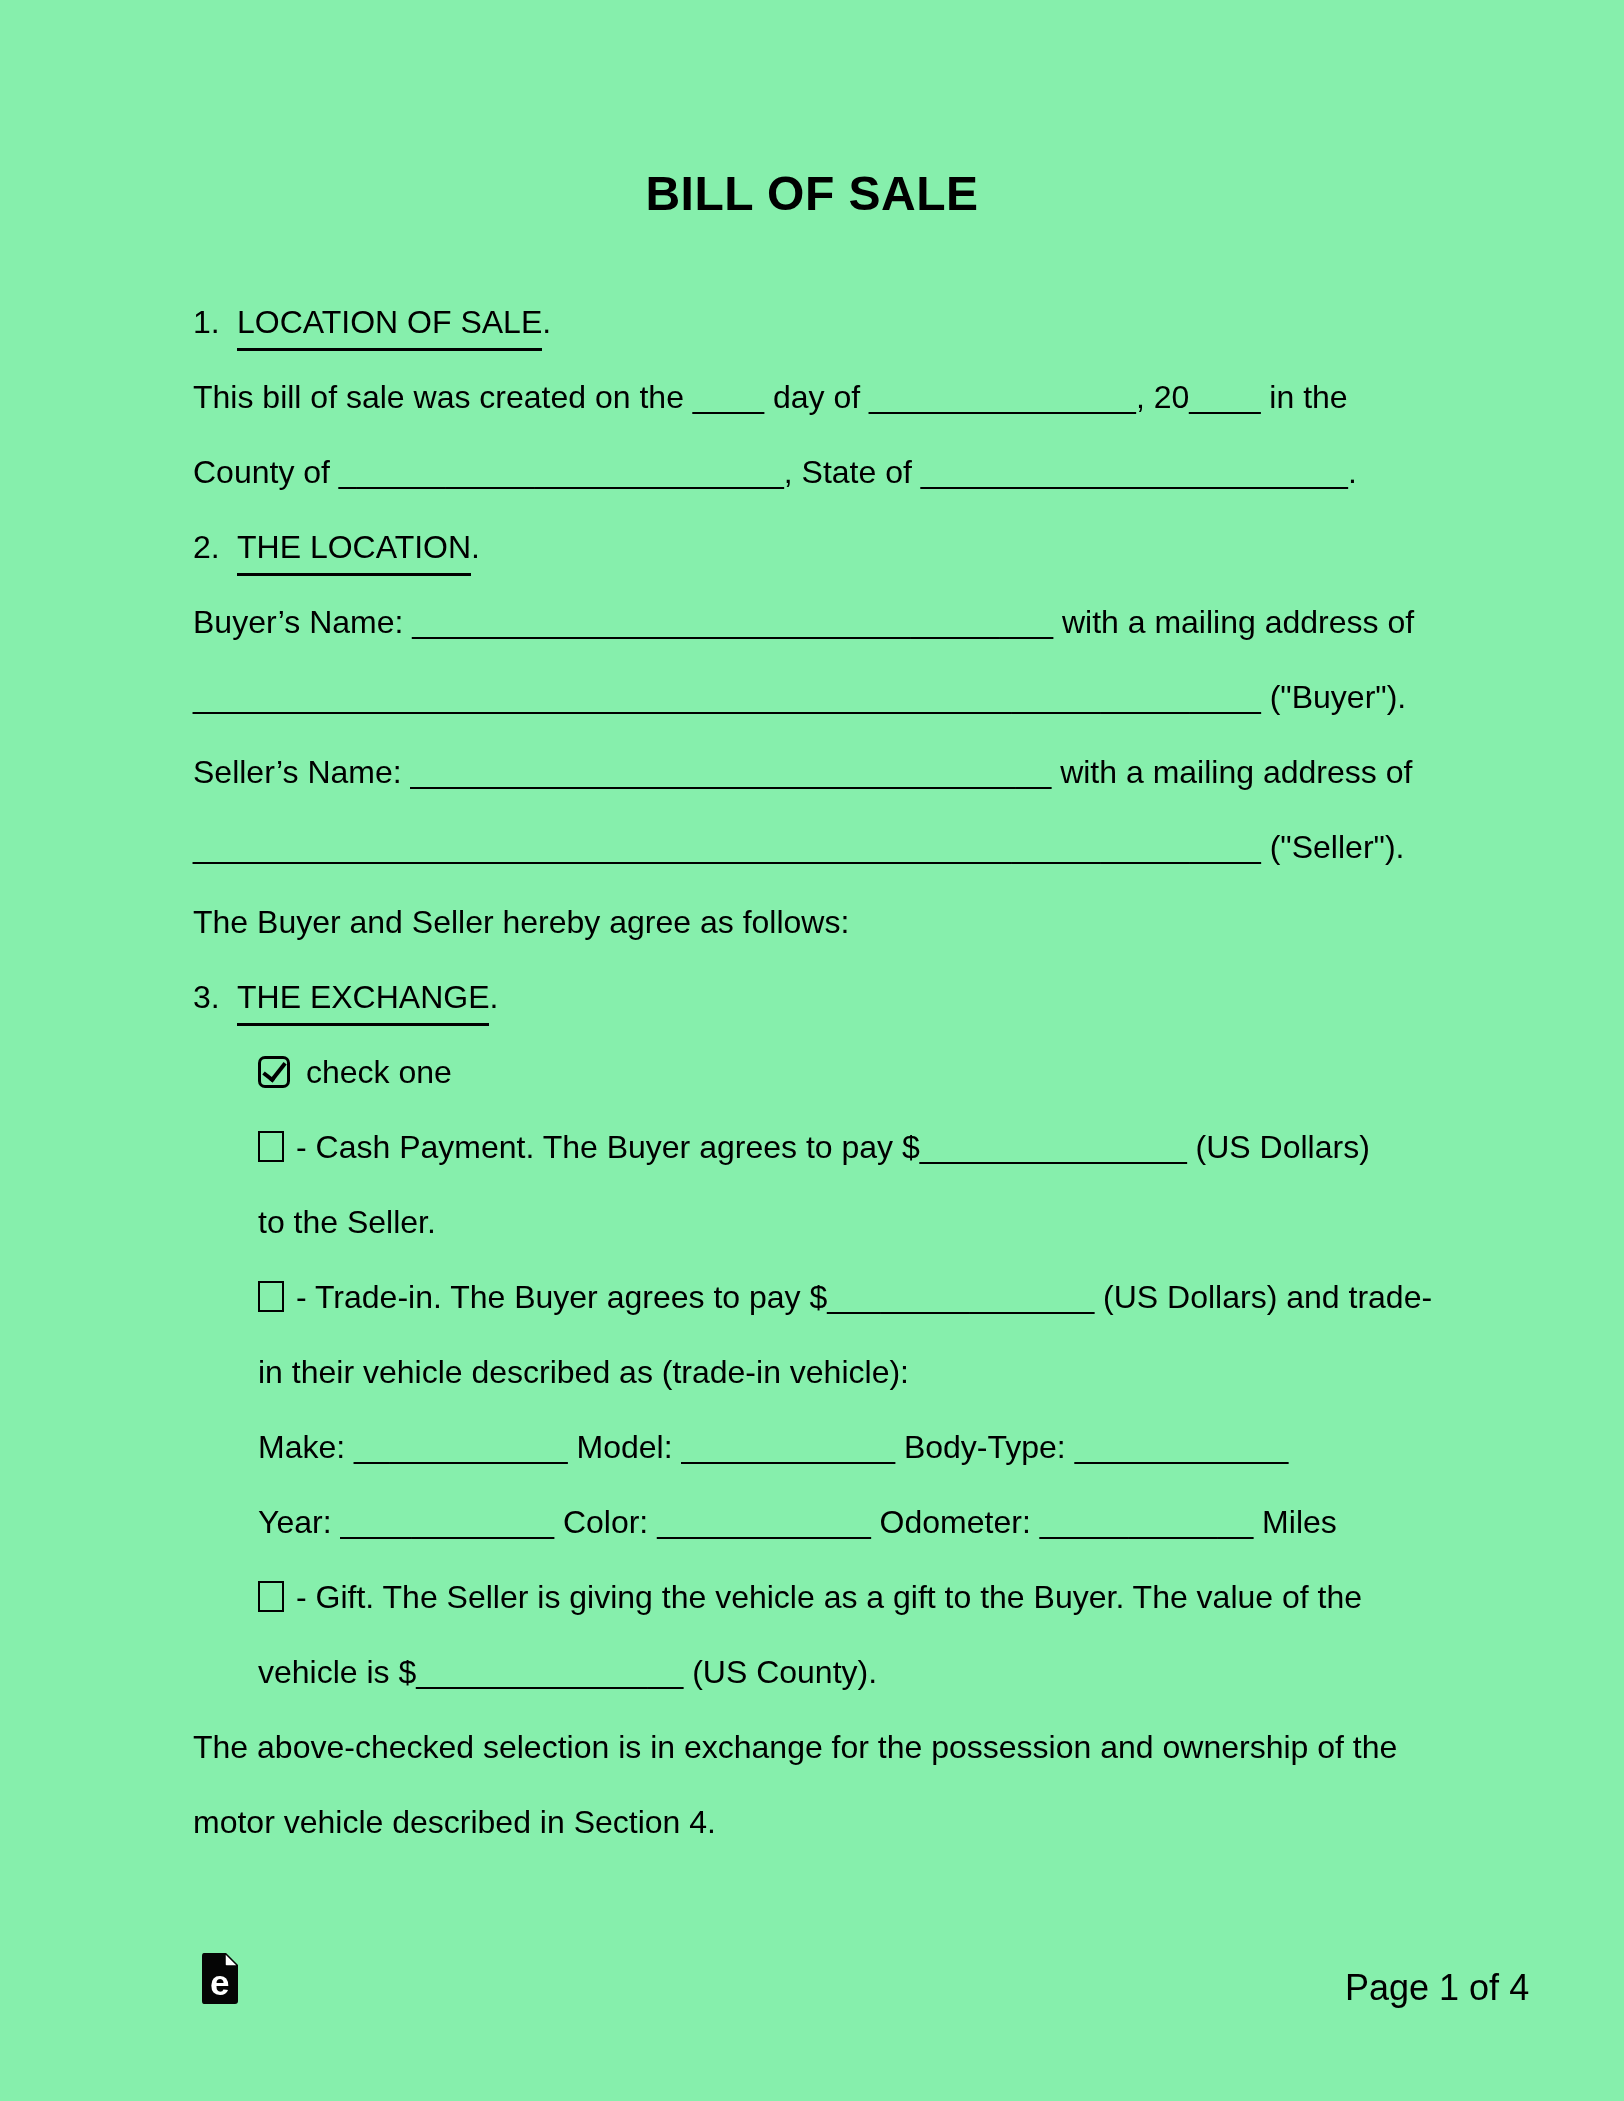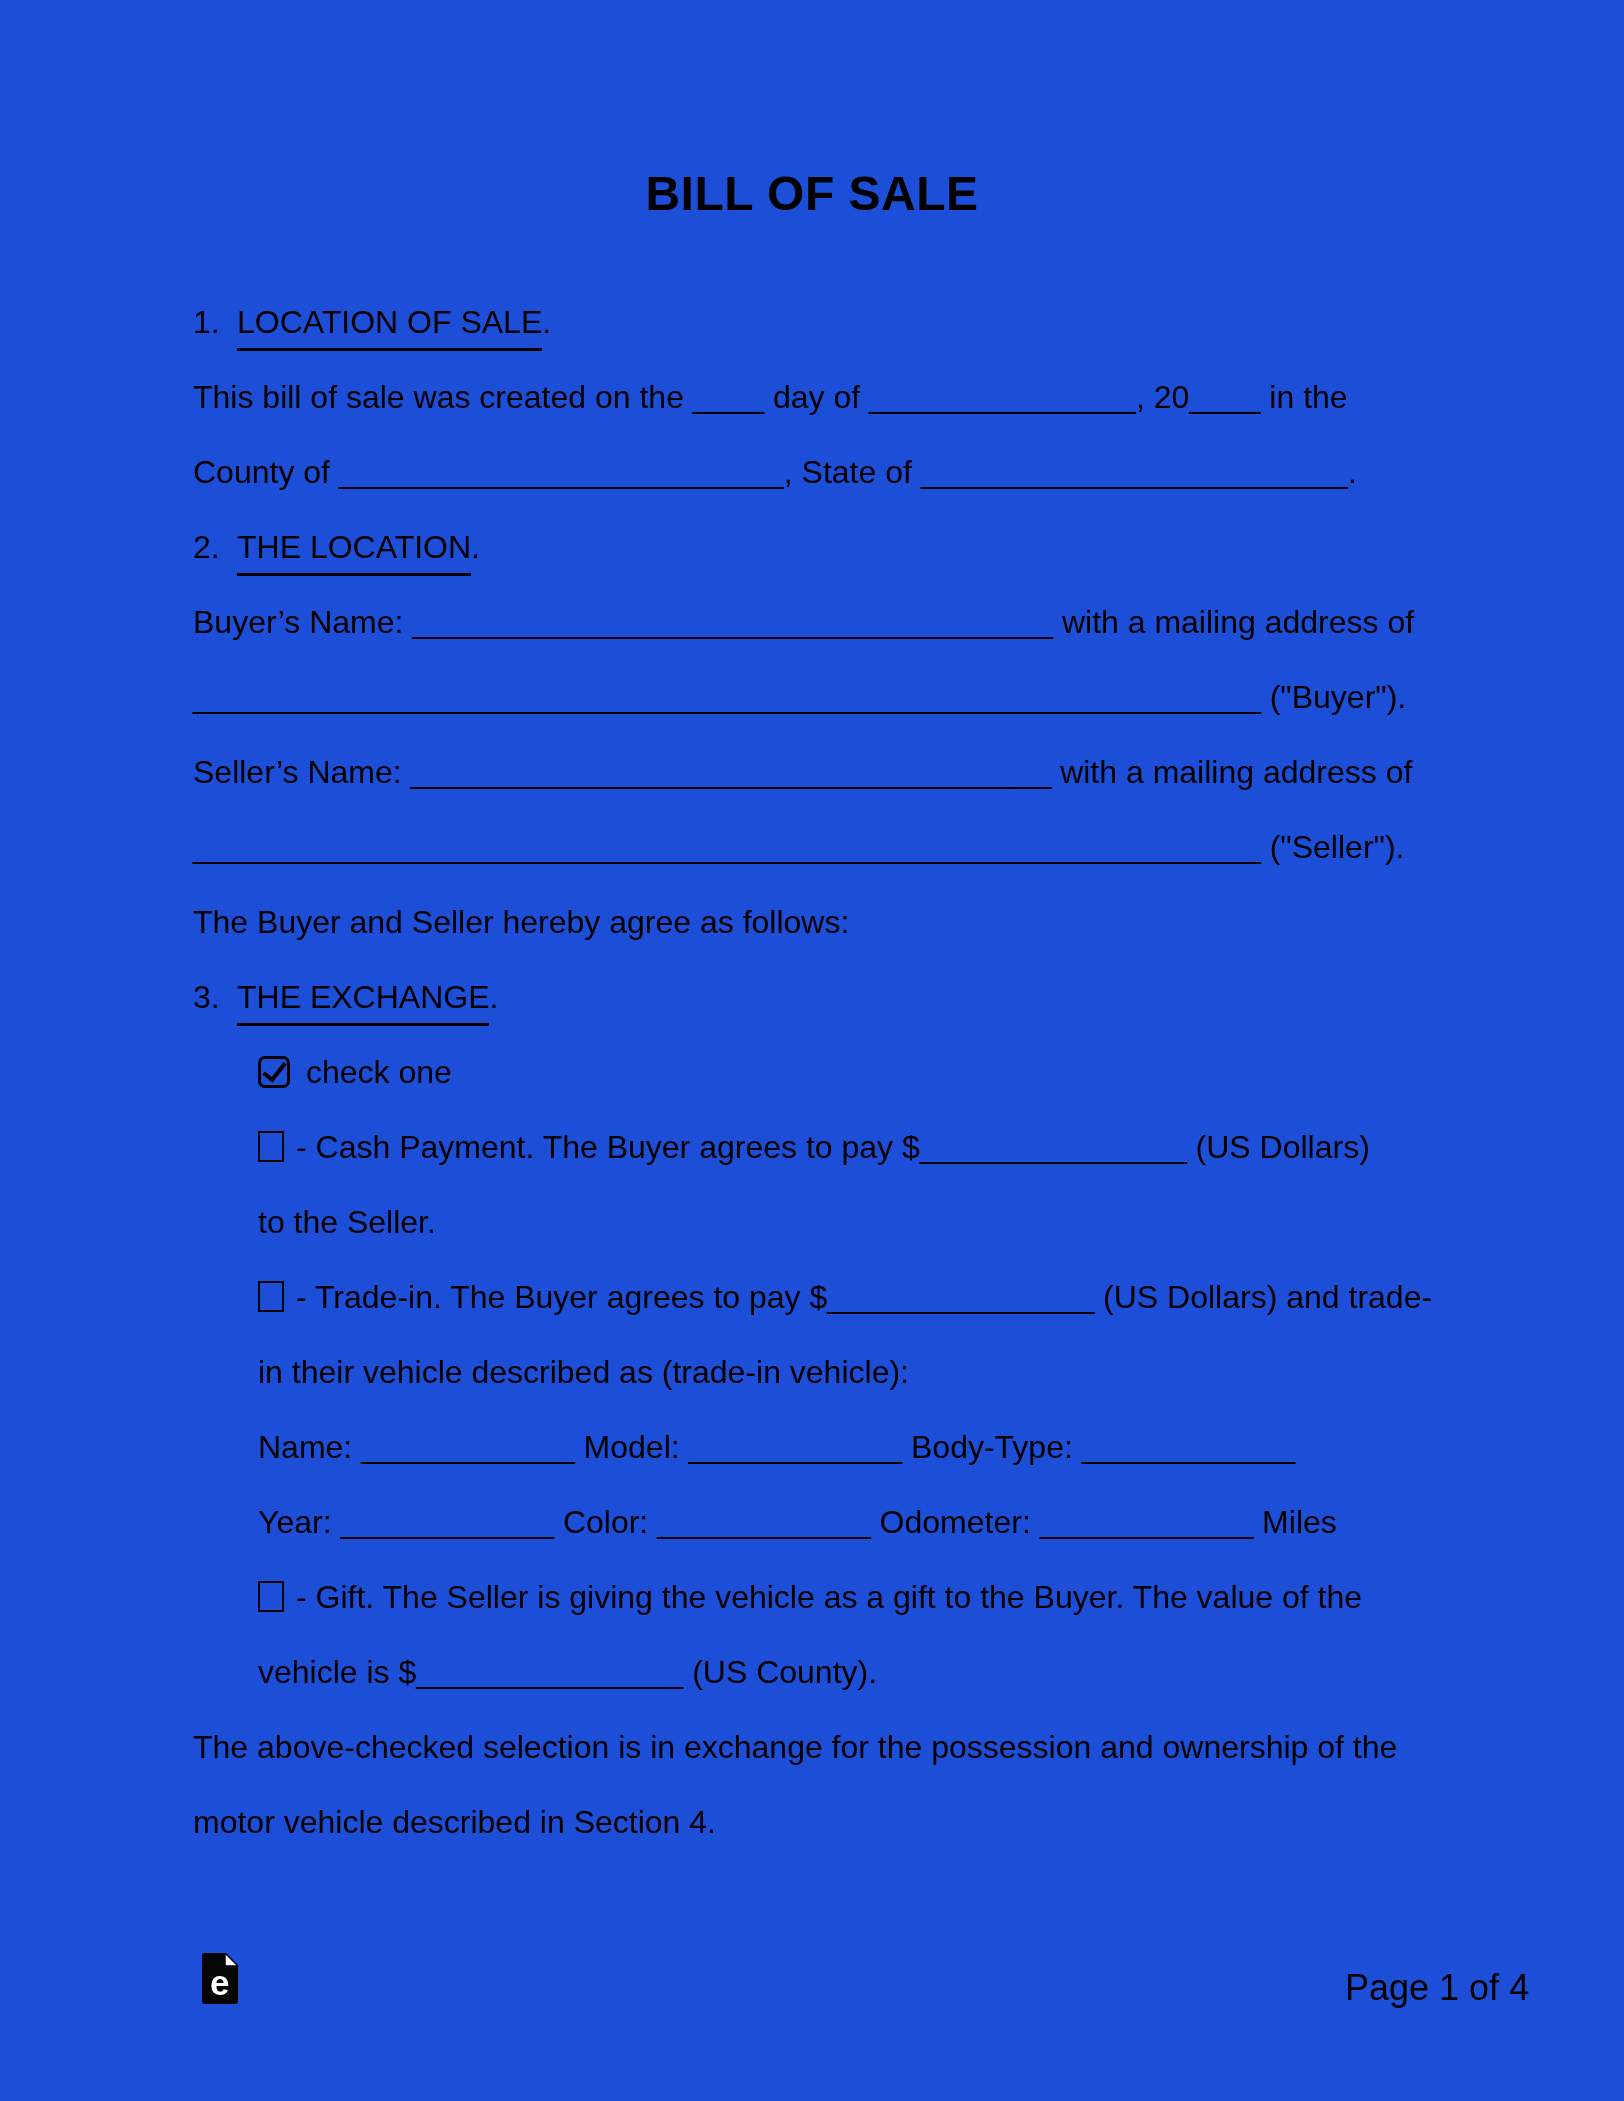--- a/index.html
+++ b/index.html
@@ -4,21 +4,21 @@
 <style>
   html, body {
     margin: 0;
     padding: 0;
     background: #ffffff;
   }
   .page {
     position: relative;
     width: 1624px;
     height: 2101px;
-    background: #1d4ed8;
+    background: #86efac;
     color: #000000;
     font-family: "Liberation Sans", "DejaVu Sans", sans-serif;
     overflow: hidden;
   }
   .title {
     position: absolute;
     top: 170px;
     left: 0;
     width: 100%;
     margin: 0;
@@ -112,21 +112,21 @@
       <div class="line"><span class="blank">____________________________________________________________</span><span class="plain"> ("Buyer").</span></div>
       <div class="line"><span class="bold">Seller’s Name</span><span class="plain">: </span><span class="blank">____________________________________</span><span class="plain"> with a mailing address of</span></div>
       <div class="line"><span class="blank">____________________________________________________________</span><span class="plain"> ("Seller").</span></div>
       <div class="line"><span class="plain">The Buyer and Seller hereby agree as follows:</span></div>
       <div class="line"><span class="num">3.</span><span class="heading">THE EXCHANGE</span><span class="plain">.</span></div>
       <div class="line indent"><span class="check"></span><span class="plain">check one</span></div>
       <div class="line indent"><span class="sq"></span><span class="plain">- </span><span class="bold">Cash Payment</span><span class="plain">. The Buyer agrees to pay $</span><span class="blank">_______________</span><span class="plain"> (US Dollars)</span></div>
       <div class="line indent"><span class="plain">to the Seller.</span></div>
       <div class="line indent"><span class="sq"></span><span class="plain">- </span><span class="bold">Trade-in</span><span class="plain">. The Buyer agrees to pay $</span><span class="blank">_______________</span><span class="plain"> (US Dollars) and trade-</span></div>
       <div class="line indent"><span class="plain">in their vehicle described as (trade-in vehicle):</span></div>
-      <div class="line indent"><span class="plain">Name: </span><span class="blank">____________</span><span class="plain"> Model: </span><span class="blank">____________</span><span class="plain"> Body-Type: </span><span class="blank">____________</span></div>
+      <div class="line indent"><span class="plain">Make: </span><span class="blank">____________</span><span class="plain"> Model: </span><span class="blank">____________</span><span class="plain"> Body-Type: </span><span class="blank">____________</span></div>
       <div class="line indent"><span class="plain">Year: </span><span class="blank">____________</span><span class="plain"> Color: </span><span class="blank">____________</span><span class="plain"> Odometer: </span><span class="blank">____________</span><span class="plain"> Miles</span></div>
       <div class="line indent"><span class="sq"></span><span class="plain">- </span><span class="bold">Gift</span><span class="plain">. The Seller is giving the vehicle as a gift to the Buyer. The value of the</span></div>
       <div class="line indent"><span class="plain">vehicle is $</span><span class="blank">_______________</span><span class="plain"> (US County).</span></div>
       <div class="line"><span class="plain">The above-checked selection is in exchange for the possession and ownership of the</span></div>
       <div class="line"><span class="plain">motor vehicle described in Section 4.</span></div>
     </div>
 
   <div class="footer-logo">
     <svg width="36" height="51" viewBox="0 0 36 51">
       <path d="M2,0 H23 L36,13 V48 Q36,51 33,51 H2 Q0,51 0,48 V3 Q0,0 2,0 Z" fill="#050505"></path>

